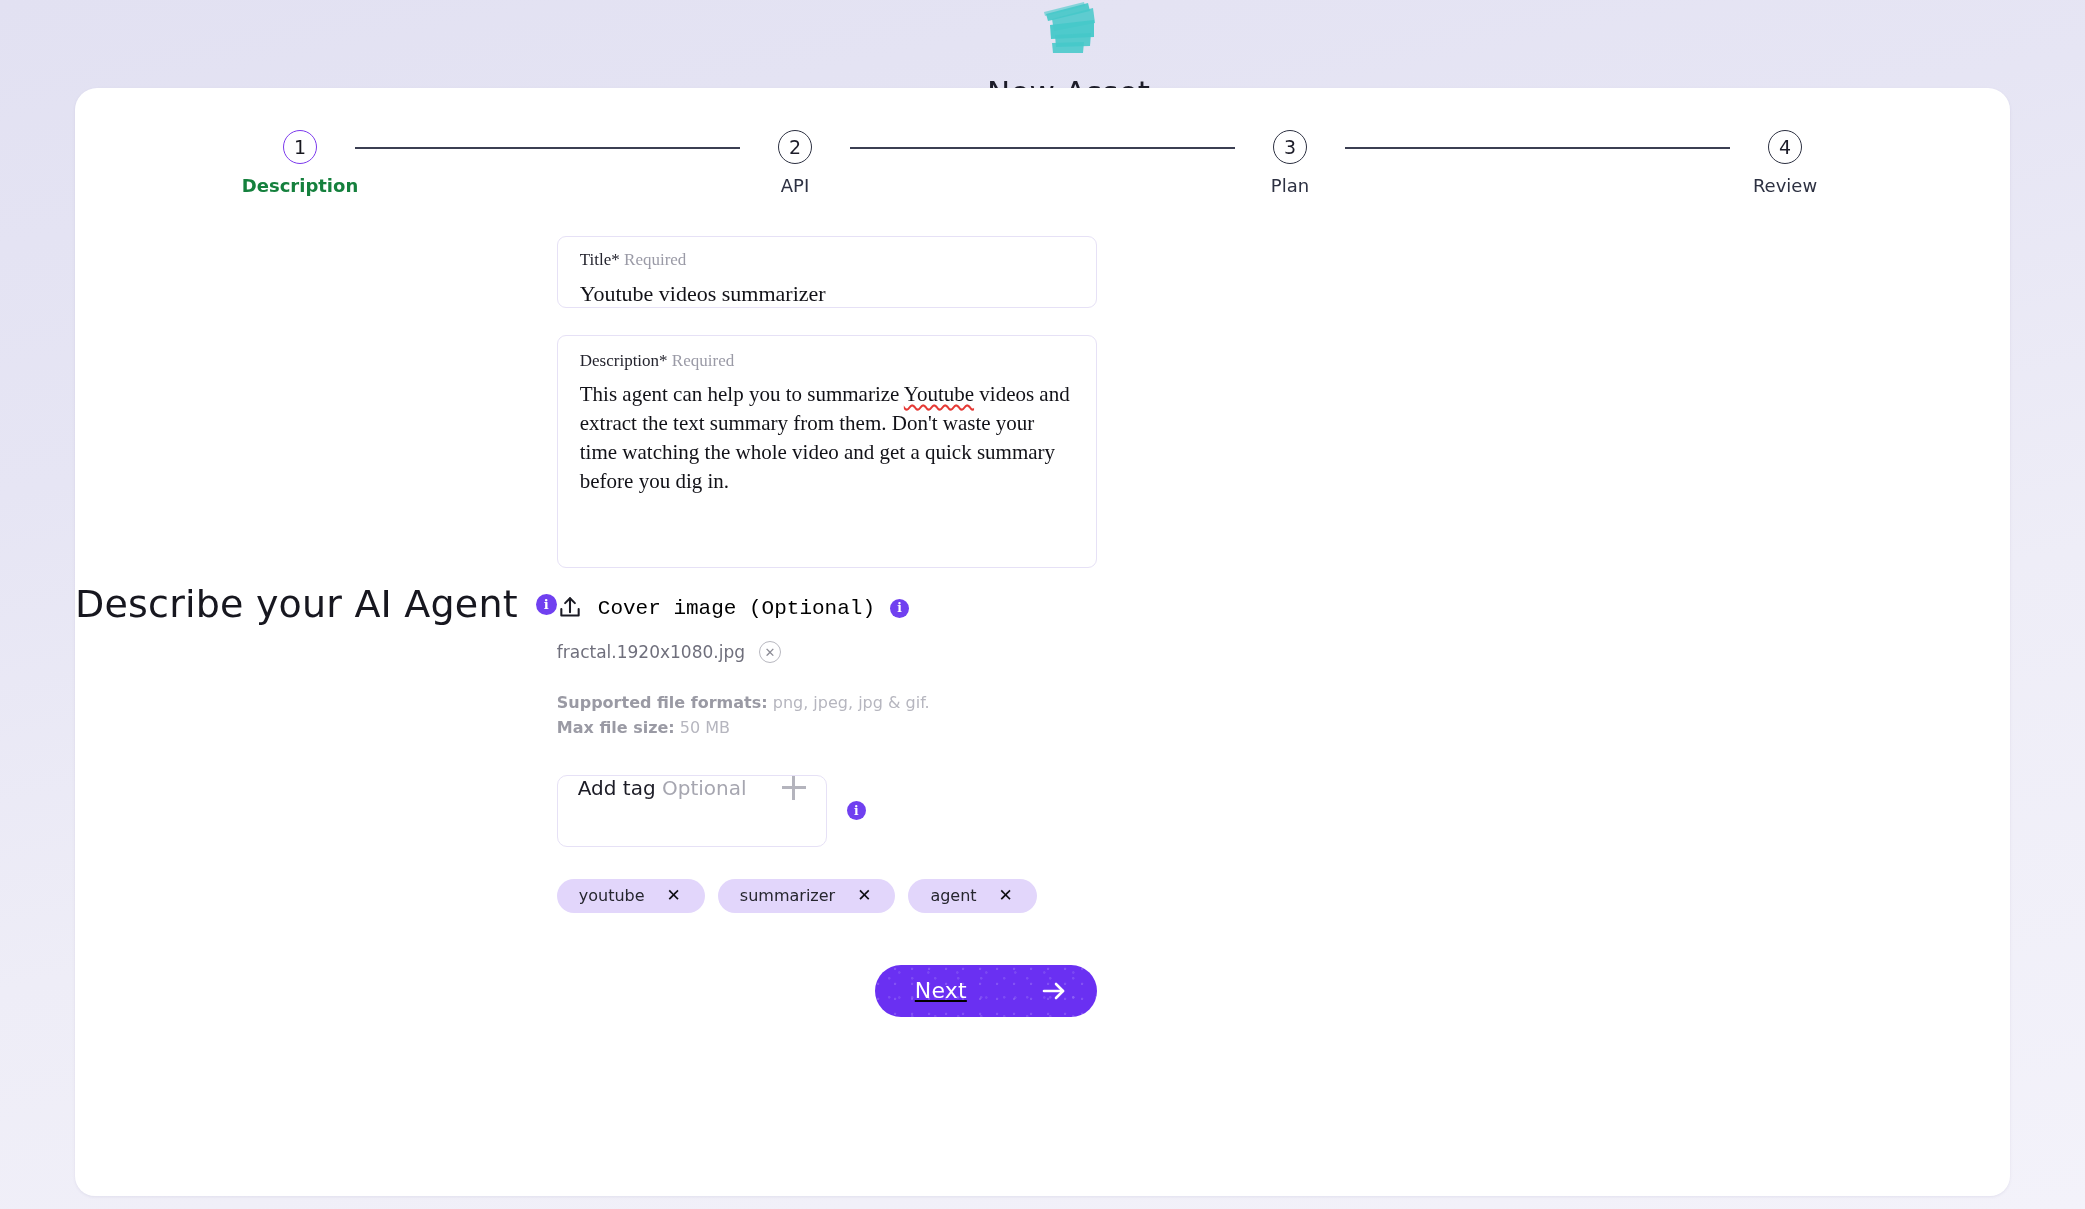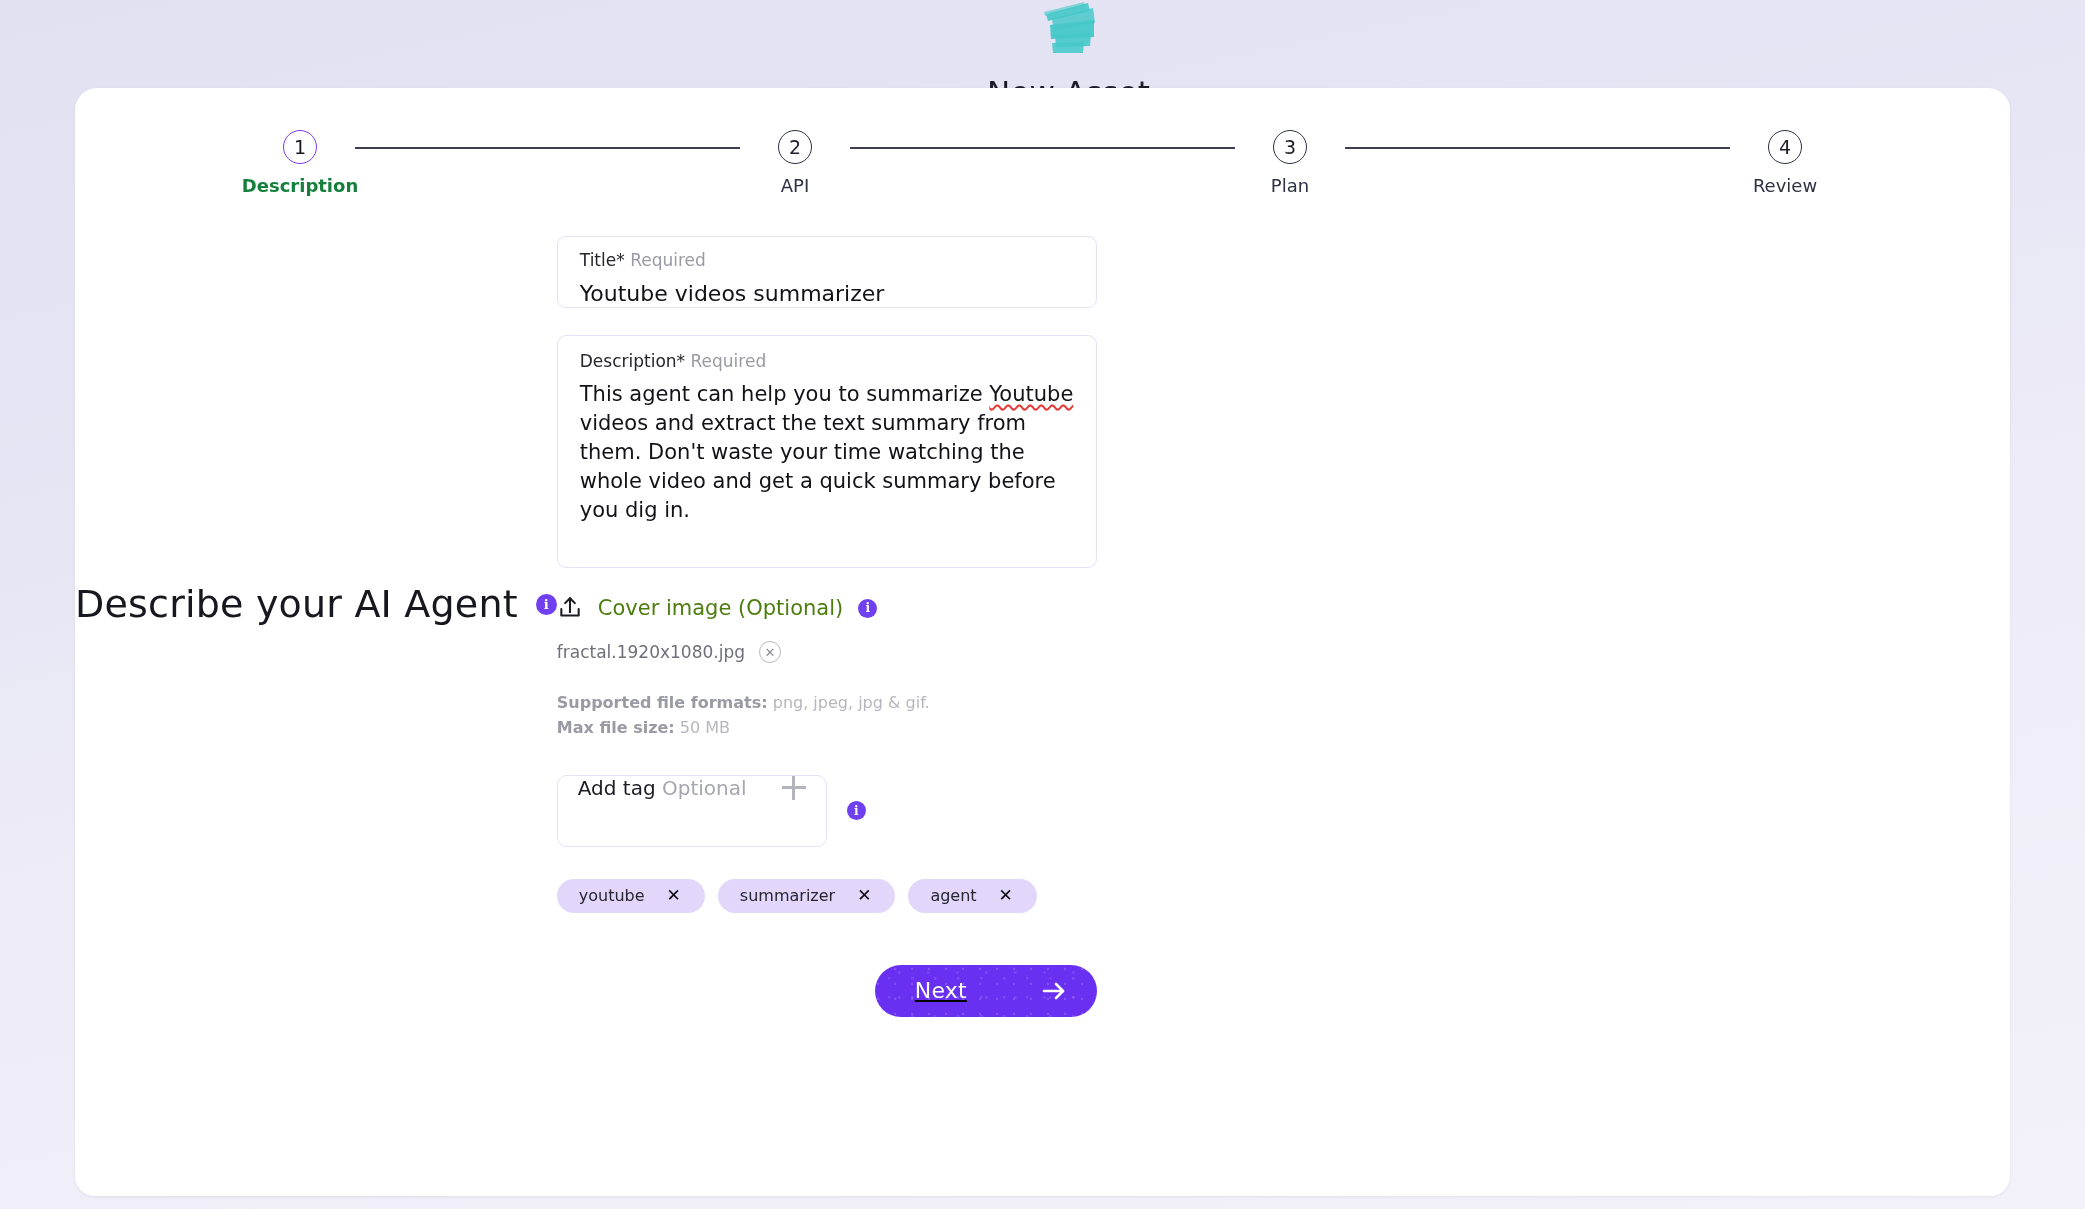--- a/index.html
+++ b/index.html
@@ -149,20 +149,21 @@
   .form-col {
     width: 540px;
   }
 
   .field {
     border: 1.5px solid #e6e1f6;
     border-radius: 9px;
     background: #fff;
     padding: 14px 22px 16px 22px;
     margin-bottom: 27px;
+    font-family: Liberation Serif, serif;
   }
 
   .field-label {
     font-size: 17px;
     color: #24242e;
     margin-bottom: 9px;
   }
 
   .field-label .req {
     color: #9a9aa6;
@@ -192,21 +193,22 @@
     display: flex;
     align-items: center;
     gap: 15px;
     margin-bottom: 20px;
   }
 
   .upload-icon { width: 26px; height: 26px; flex: none; display: block; }
 
   .cover-label {
     font-size: 21px;
-    color: #4d7c0f;
+    color: #000000;
+    font-family: Liberation Mono, monospace;
   }
 
   .file-row {
     display: flex;
     align-items: center;
     gap: 14px;
     margin-bottom: 28px;
   }
 
   .file-name {

